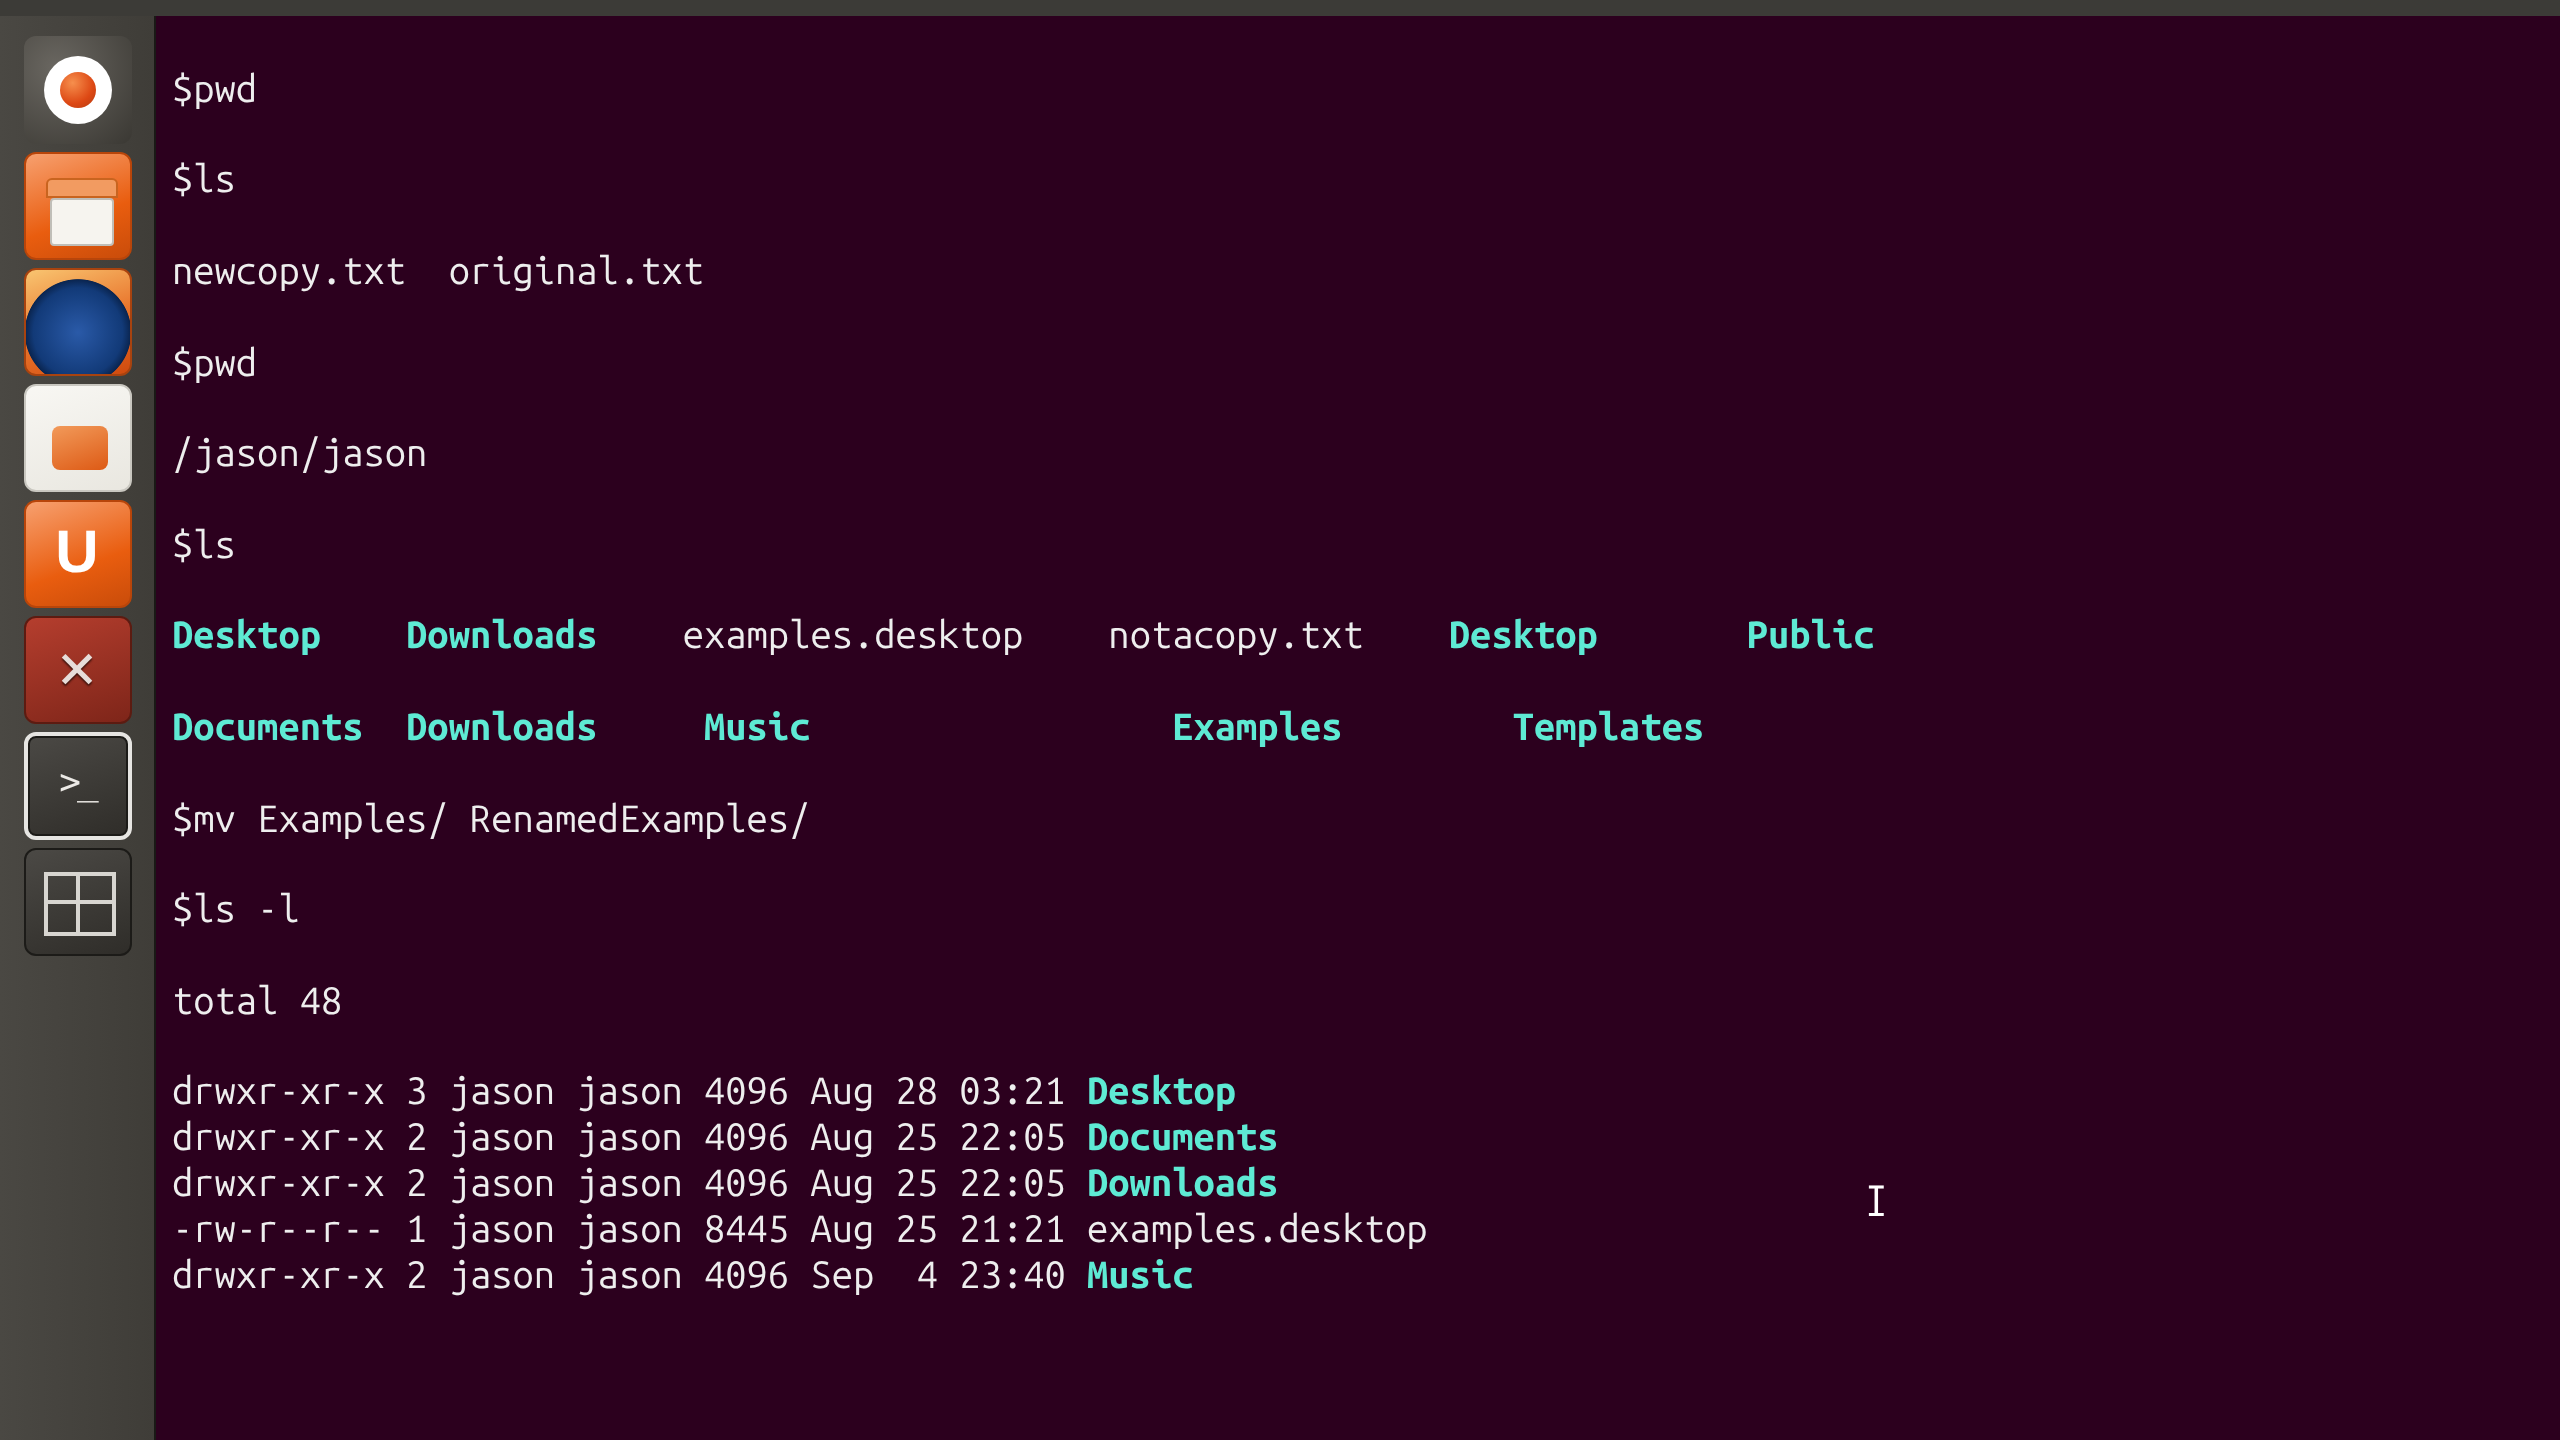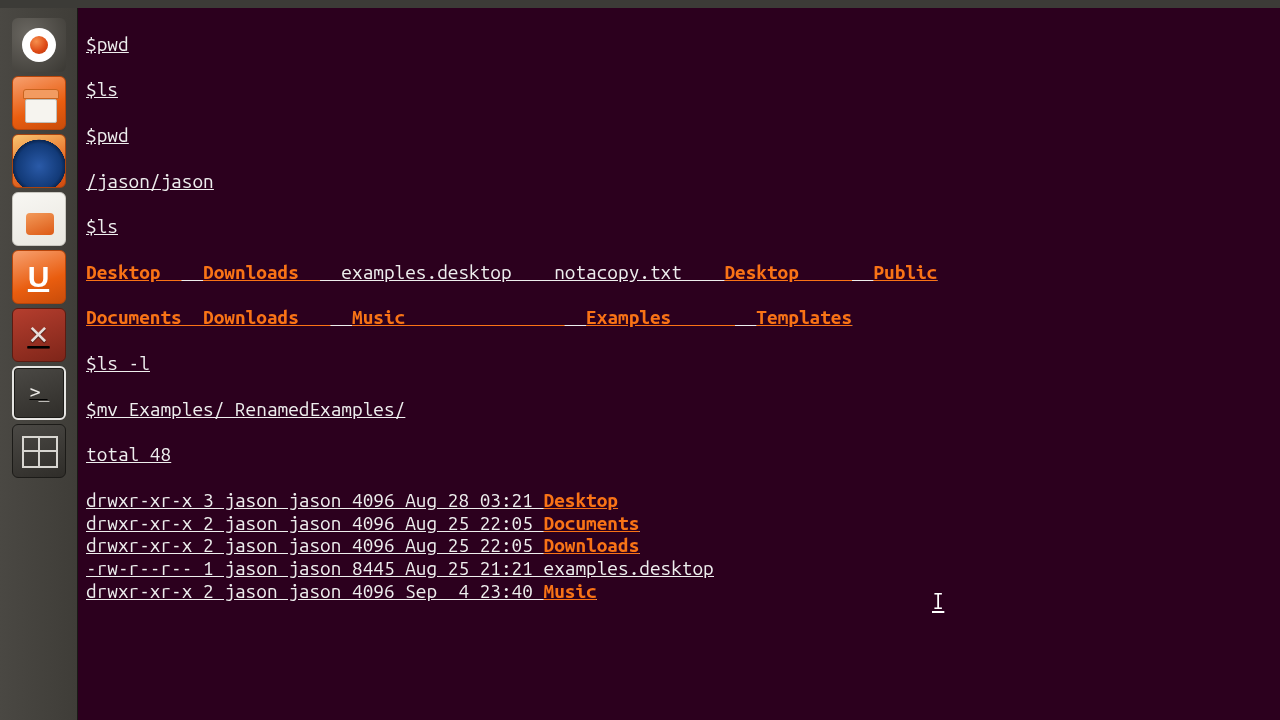--- a/index.html
+++ b/index.html
@@ -1,15 +1,15 @@
 <!DOCTYPE html>
 <html><head>
 <meta charset="utf-8">
 <style>
-  * { margin: 0; padding: 0; box-sizing: border-box; text-decoration: underline; }
+  * { margin: 0; padding: 0; box-sizing: border-box; }
   body {
     width: 1280px;
     height: 720px;
     background: #2c001e;
     font-family: "Ubuntu Mono", "Courier New", monospace;
     font-size: 19px;
     overflow: hidden;
     position: relative;
   }
   .topbar {
@@ -97,21 +97,21 @@
     position: absolute;
     left: 86px;
     top: 10px;
     right: 0;
     bottom: 0;
     color: #eee;
     line-height: 22.8px;
     white-space: pre;
   }
   .line { display: block; }
-  .dir { color: #f97316; font-weight: bold; }
+  .dir { color: #5eead4; font-weight: bold; }
   .text-cursor {
     position:absolute; color:#fff; font-size:22px;
   }
 </style>
 </head>
 <body>
 
 <div class="topbar"></div>
 
 <div class="launcher">
@@ -125,25 +125,26 @@
   <div class="launcher-item settings"></div>
   <div class="launcher-item terminal-icon"></div>
   <div class="launcher-item workspace">
       <span class="ws-h"></span>
     </div>
 </div>
 
 <div class="terminal">
 <span class="line">$pwd</span>
 <span class="line">$ls</span>
+<span class="line">newcopy.txt  original.txt</span>
 <span class="line">$pwd</span>
 <span class="line">/jason/jason</span>
 <span class="line">$ls</span>
 <span class="line" id="lsrow1"><span class="dir">Desktop  </span>  <span class="dir">Downloads  </span>  examples.desktop    notacopy.txt    <span class="dir">Desktop     </span>  <span class="dir">Public</span></span>
 <span class="line" id="lsrow2"><span class="dir">Documents  </span><span class="dir">Downloads   </span>  <span class="dir">Music               </span>  <span class="dir">Examples      </span>  <span class="dir">Templates</span></span>
+<span class="line">$mv Examples/ RenamedExamples/</span>
 <span class="line">$ls -l</span>
-<span class="line">$mv Examples/ RenamedExamples/</span>
 <span class="line">total 48</span>
 <div id="ll-list"><span class="line">drwxr-xr-x 3 jason jason 4096 Aug 28 03:21 <span class="dir">Desktop</span></span><span class="line">drwxr-xr-x 2 jason jason 4096 Aug 25 22:05 <span class="dir">Documents</span></span><span class="line">drwxr-xr-x 2 jason jason 4096 Aug 25 22:05 <span class="dir">Downloads</span></span><span class="line">-rw-r--r-- 1 jason jason 8445 Aug 25 21:21 examples.desktop</span><span class="line">drwxr-xr-x 2 jason jason 4096 Sep  4 23:40 <span class="dir">Music</span></span></div>
 
 </div>
 
 <div class="text-cursor" style="left:932px; top:588px;">I</div>
 
 </body></html>

